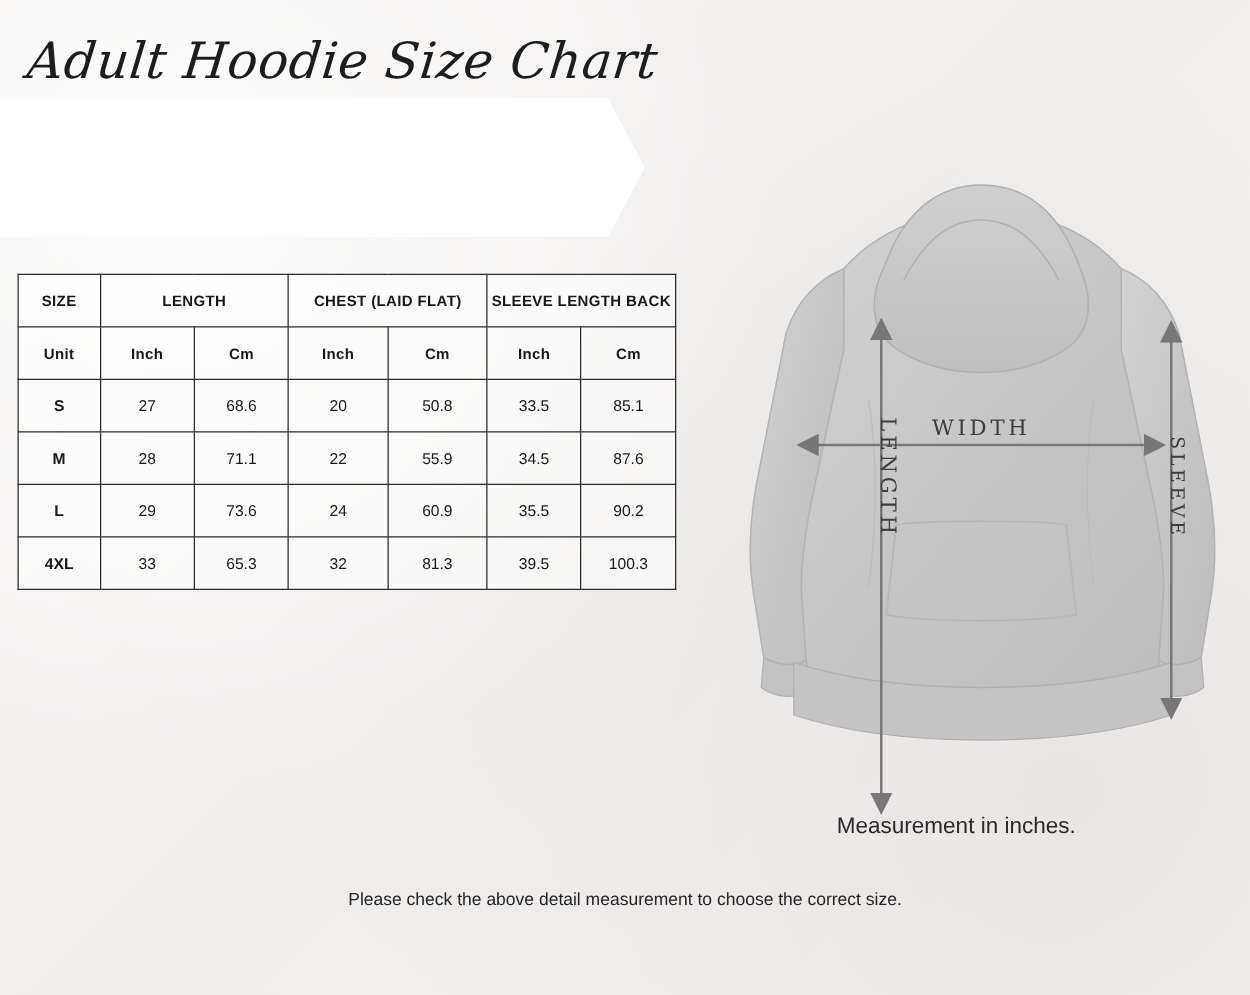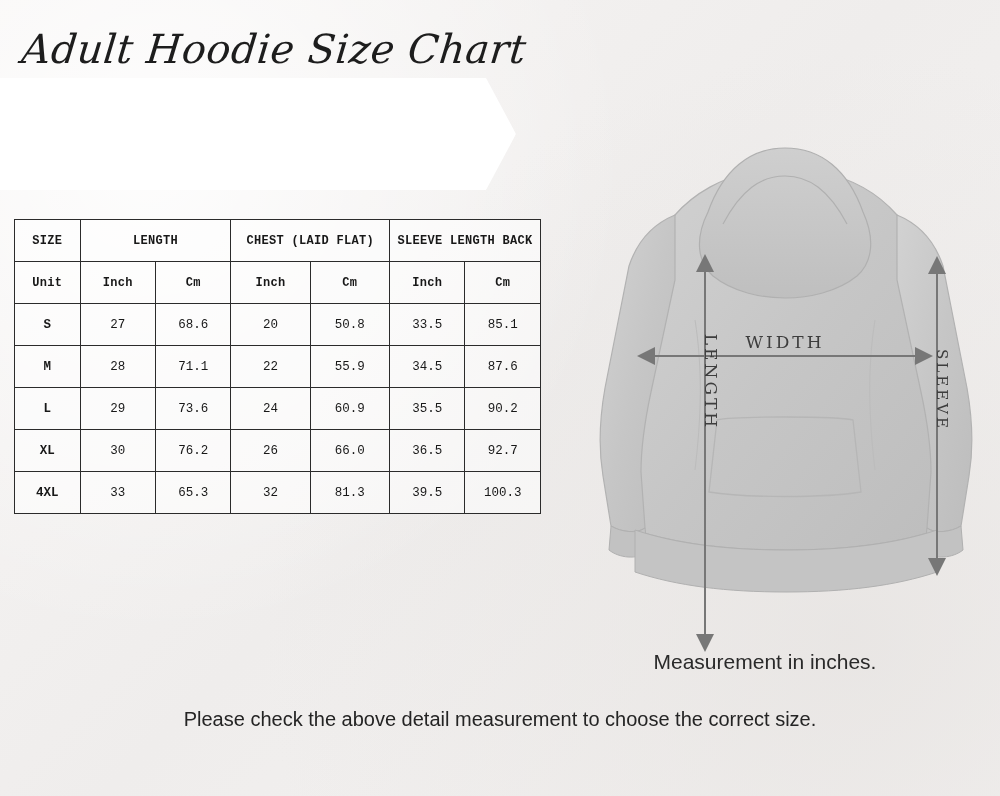--- a/index.html
+++ b/index.html
@@ -51,21 +51,20 @@
     white-space: nowrap;
     transform: skewX(-6deg);
   }
 
   
   .table-wrap {
     position: absolute;
     left: 14px;
     top: 219px;
     width: 527px;
-    font-family: Liberation Mono, monospace;
   }
   table.size-chart {
     border-collapse: collapse;
     width: 527px;
     background: rgba(255,255,255,0.55);
   }
   table.size-chart th,
   table.size-chart td {
     border: 1px solid #2b2b2b;
     text-align: center;
@@ -98,21 +97,21 @@
     height: 540px;
   }
   .hoodie-svg { display: block; }
 
   .meas-note {
     position: absolute;
     left: 545px;
     top: 650px;
     width: 440px;
     text-align: center;
-    font-size: 21px;
+    font-size: 18px;
     color: #2a2a2a;
     font-family: "Liberation Sans", sans-serif;
   }
 
   
   .lbl {
     font-family: "DejaVu Serif", serif;
     fill: #3d3d3d;
     font-size: 17px;
     letter-spacing: 3px;
@@ -126,21 +125,21 @@
 
   
   .footer {
     position: absolute;
     left: 0;
     top: 700px;
     width: 1000px;
     text-align: center;
   }
   .footer div {
-    font-size: 20px;
+    font-size: 14px;
     color: #242424;
     line-height: 38px;
     font-family: "Liberation Sans", sans-serif;
   }
 </style>
 </head>
 <body>
 
 <div class="page-bg"></div>
 
@@ -197,29 +196,20 @@
           <td>87.6</td>
         </tr>
         <tr>
           <td class="rowlabel">L</td>
           <td>29</td>
           <td>73.6</td>
           <td>24</td>
           <td>60.9</td>
           <td>35.5</td>
           <td>90.2</td>
-        </tr>
-        <tr>
-          <td class="rowlabel">XL</td>
-          <td>30</td>
-          <td>76.2</td>
-          <td>26</td>
-          <td>66.0</td>
-          <td>36.5</td>
-          <td>92.7</td>
         </tr>
         <tr>
           <td class="rowlabel">4XL</td>
           <td>33</td>
           <td>65.3</td>
           <td>32</td>
           <td>81.3</td>
           <td>39.5</td>
           <td>100.3</td>
         </tr>

